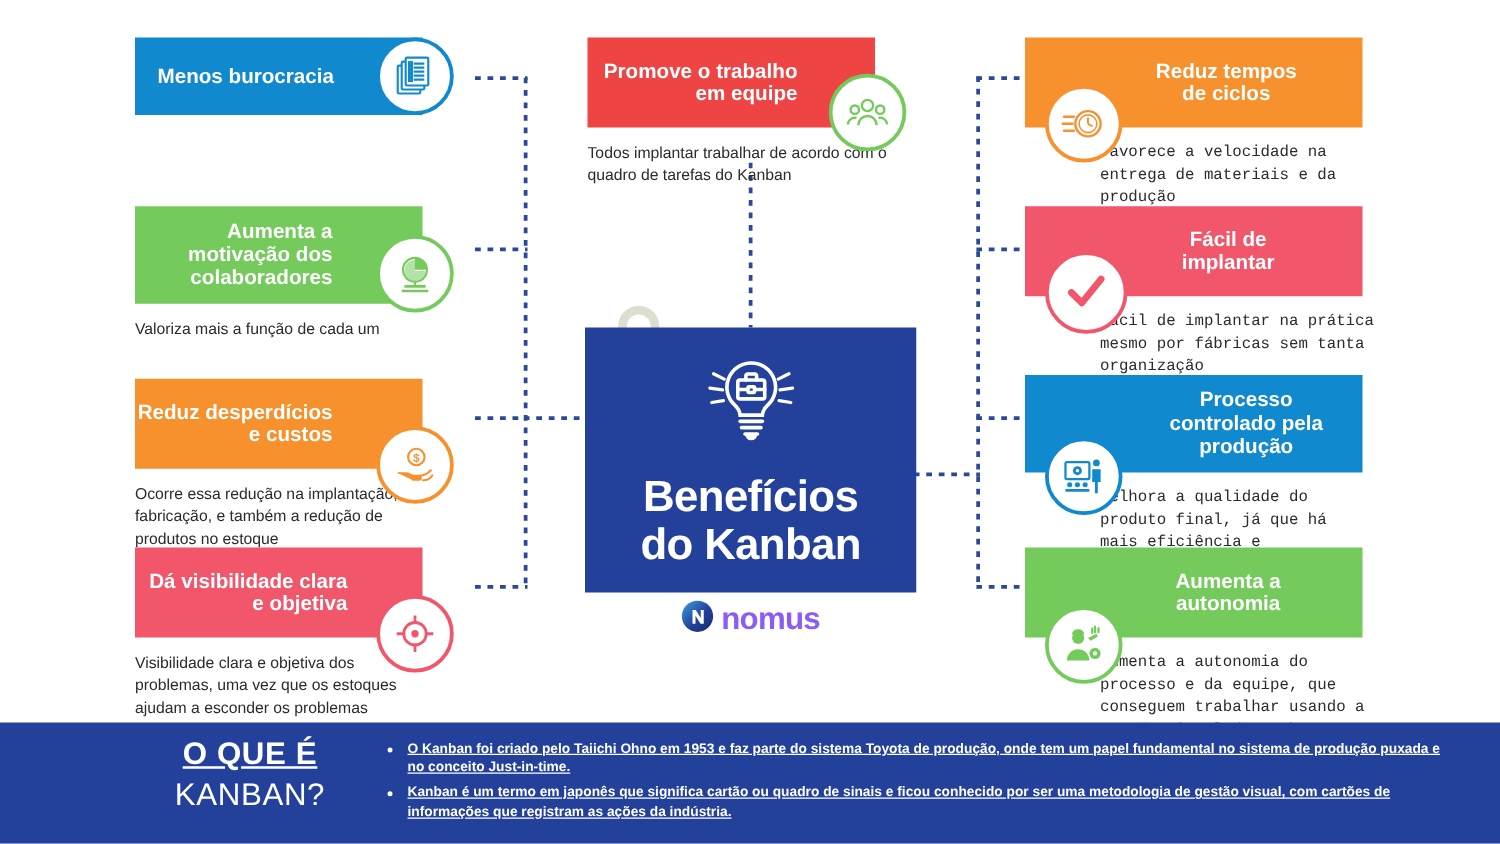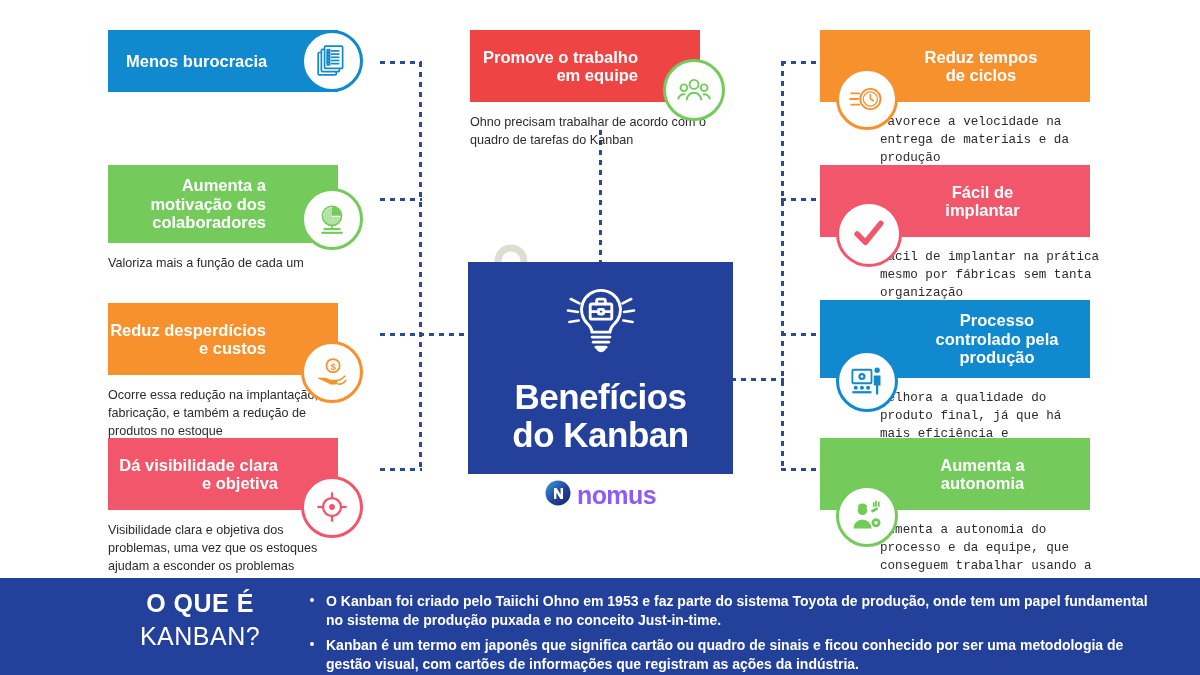--- a/index.html
+++ b/index.html
@@ -88,29 +88,29 @@
   }
 
   
   #banner{
     position:absolute;left:0;top:578px;width:1200px;height:97px;
     background:#23419a;
   }
   #banner-title{
     position:absolute;left:100px;top:11px;width:200px;color:#fff;text-align:center;
   }
-  #banner-title .l1{font-size:25px;font-weight:bold;letter-spacing:0.5px;display:block;}
+  #banner-title .l1{font-size:25px;font-weight:bold;letter-spacing:0.5px;display:block;text-decoration:underline;}
   #banner-title .l2{font-size:25px;font-weight:normal;letter-spacing:0.5px;display:block;margin-top:4px;}
   #banner-list{
     position:absolute;left:308px;top:14px;width:860px;
     margin:0;padding:0;list-style:none;
   }
   #banner-list li{
     position:relative;padding-left:18px;margin-bottom:5px;
-    color:#fff;font-size:14px;font-weight:bold;line-height:1.38;
+    color:#fff;font-size:11px;font-weight:bold;line-height:1.38;text-decoration:underline;
   }
   #banner-list li:before{
     content:"";position:absolute;left:2px;top:6px;
     width:4px;height:4px;border-radius:50%;background:#fff;
   }
 </style>
 </head>
 <body>
 
 <div class="stage">
@@ -224,21 +224,21 @@
     <div class="badge" style="left:193px;border-color:#74cb5c;">
       <svg width="36" height="36" viewBox="0 0 32 32" fill="none" stroke="#74cb5c" stroke-width="1.7">
         <circle cx="16" cy="11" r="4"></circle>
         <path d="M9.5 25 a6.5 6.5 0 0 1 13 0"></path>
         <circle cx="7" cy="14" r="3"></circle>
         <path d="M2 24.5 a5 5 0 0 1 6.2 -4.6"></path>
         <circle cx="25" cy="14" r="3"></circle>
         <path d="M30 24.5 a5 5 0 0 0 -6.2 -4.6"></path>
       </svg>
     </div>
-    <div class="desc" style="width:245px;">Ohno precisam trabalhar de acordo com o quadro de tarefas do Kanban</div>
+    <div class="desc" style="width:245px;">Todos implantar trabalhar de acordo com o quadro de tarefas do Kanban</div>
   </div>
 
   <div class="card" style="left:820px;top:30px;width:272px;">
     <div class="bar tall bar-c-right-pad" style="background:#f7912e;width:270px;margin-left:0;padding-left:0;justify-content:center;padding-right:0;text-align:center;">
       <span style="margin-left:52px;">
         <span>Reduz tempos</span><br>
         <span>de ciclos</span>
       </span>
     </div>
     <div class="badge" style="left:16px;border-color:#f7912e;">

